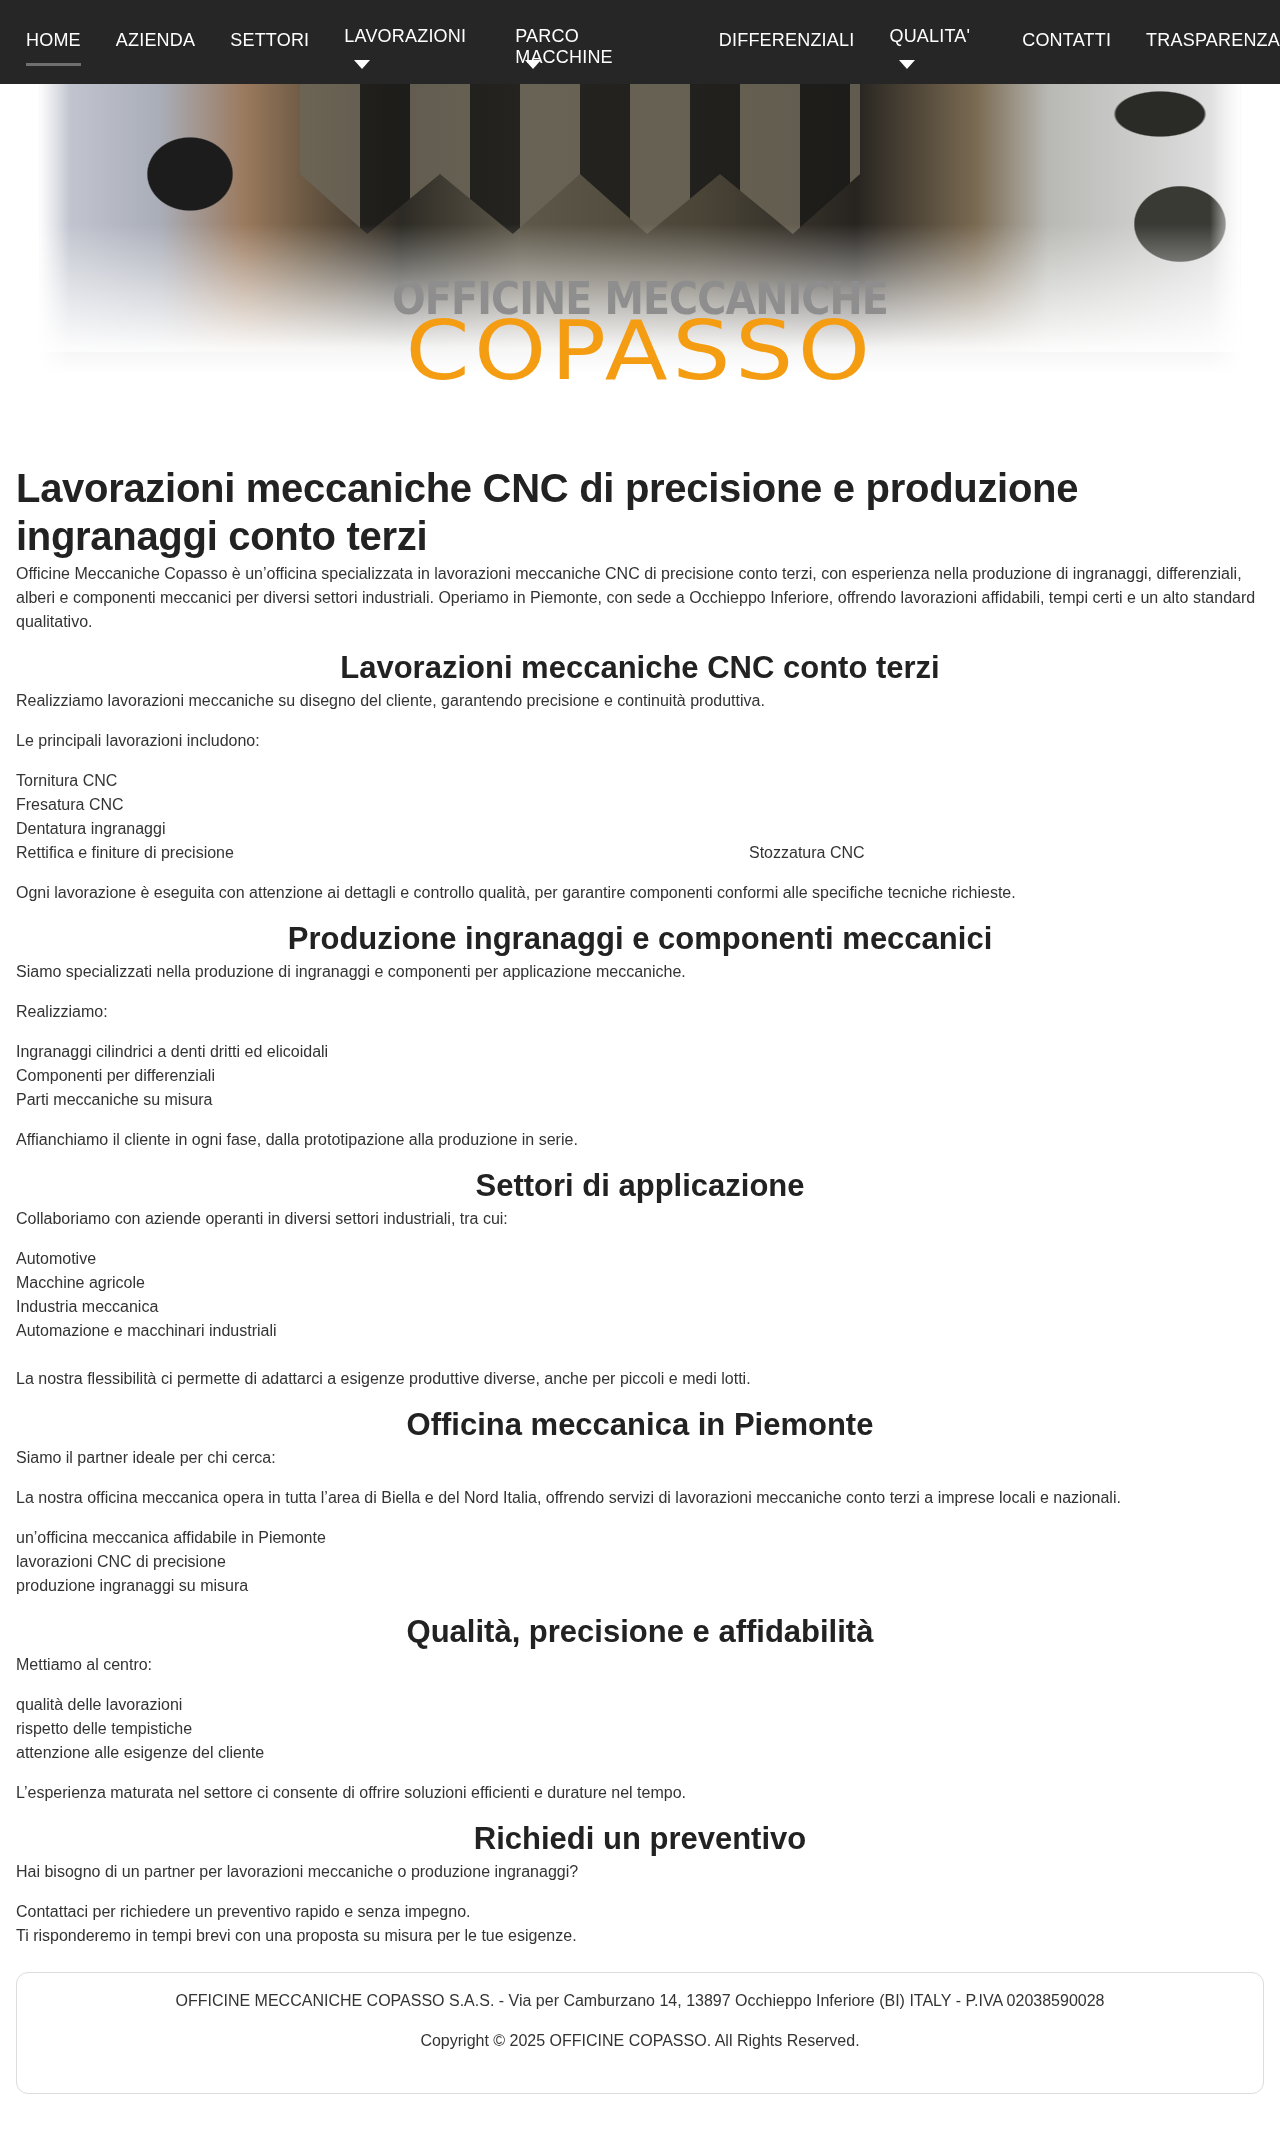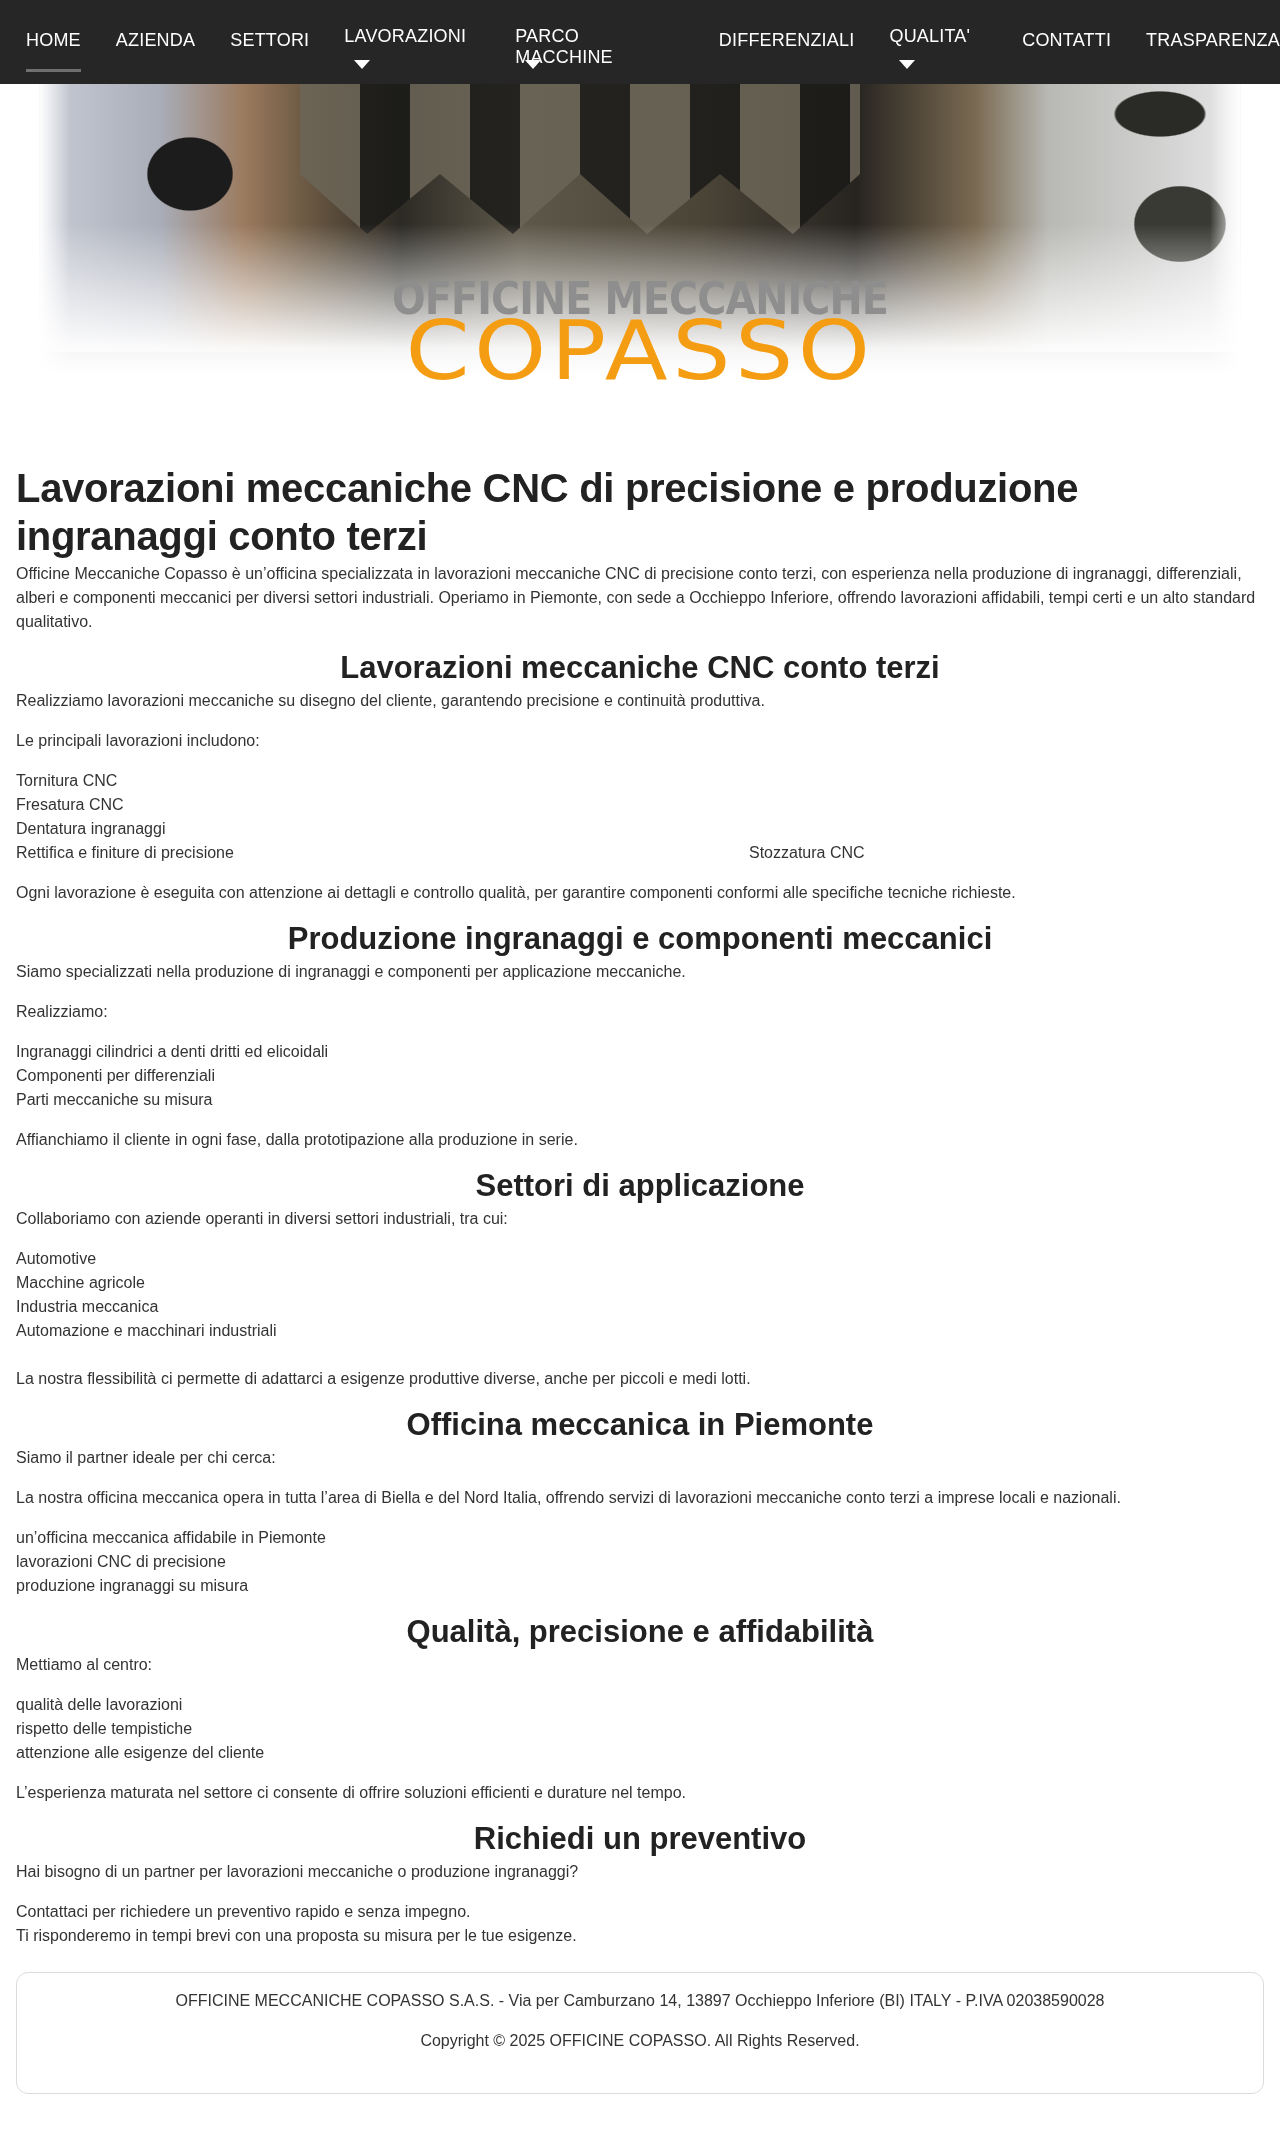--- a/index.html
+++ b/index.html
@@ -9,21 +9,21 @@
   
   .topnav {
     position: relative; height: 84px; background: #262626;
     display: flex; align-items: flex-start; padding-left: 26px;
   }
   .nav-item {
     position: relative; color: #ffffff; font-size: 18px; letter-spacing: 0.2px;
     text-decoration: none; cursor: pointer; display: block;
   }
   .nav-item .label { display: inline-block; }
-  .nav-item.active .label { border-bottom: 3px solid #6f6f6f; padding-bottom: 18px; text-align: right; }
+  .nav-item.active .label { border-bottom: 3px solid #6f6f6f; padding-bottom: 12px; text-align: right; }
   .nav-item .caret {
     position: absolute; left: 10px; top: 34px; width: 0; height: 0;
     border-left: 8px solid transparent; border-right: 8px solid transparent;
     border-top: 9px solid #ffffff;
   }
 
   
   .hero { position: relative; width: 1280px; height: 340px; background: #404040; overflow: hidden; }
   .hero-photo {
     position: absolute; left: 40px; top: 0; width: 1200px; height: 268px;

